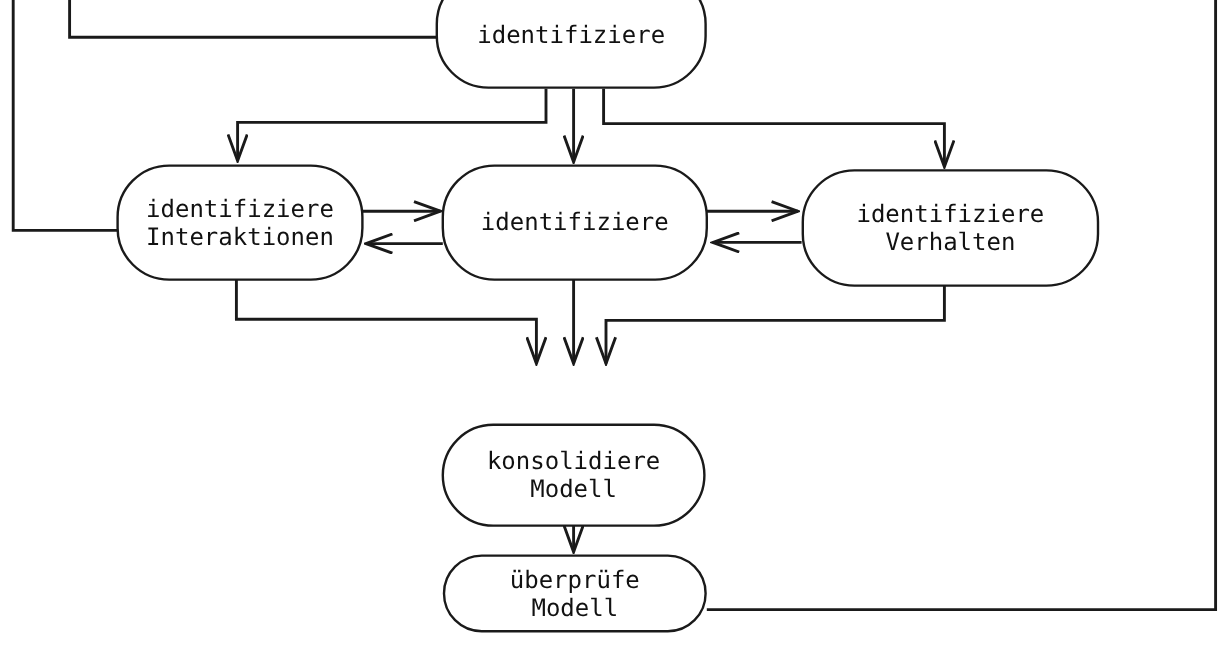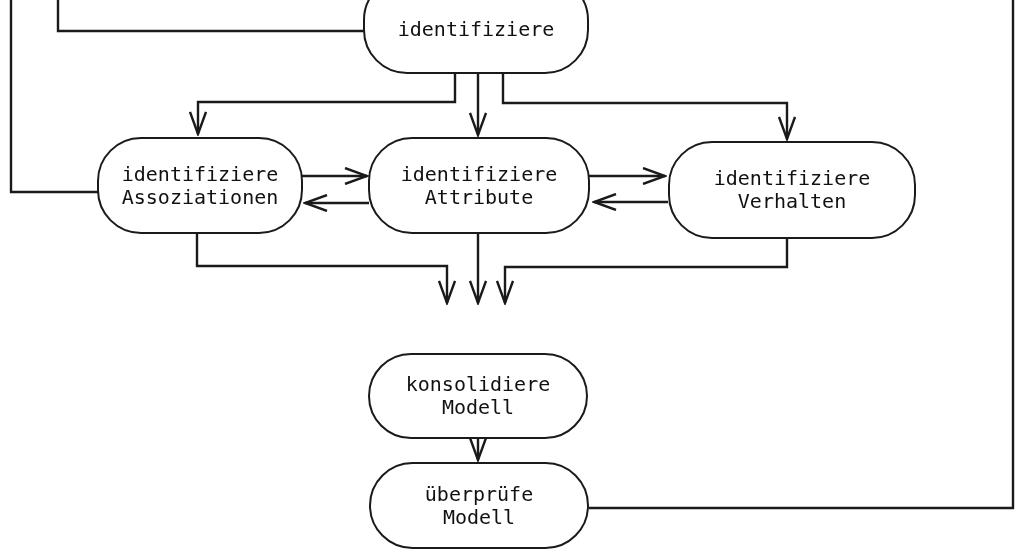--- a/index.html
+++ b/index.html
@@ -18,21 +18,21 @@
     display:flex; flex-direction:column; align-items:center; justify-content:center;
     font-size:20px; line-height:23px; color:#111; text-align:center;
     white-space:nowrap;
   }
   .node span { display:block; }
   #node-interaktionen { left:363px; top:-24px; width:226px; height:98px; padding-top:8px; }
   #node-assoziationen { left:97px;  top:137px; width:206px; height:97px; }
   #node-attribute     { left:368px; top:137px; width:222px; height:97px; }
   #node-verhalten     { left:668px; top:141px; width:248px; height:98px; }
   #node-konsolidiere  { left:368px; top:305px; width:220px; height:86px;margin-top:48px; }
-  #node-ueberpruefe   { left:369px; top:462px; width:220px; height:87px; }
+  #node-ueberpruefe   { left:369px; top:462px; width:220px; height:65px; }
 </style>
 </head>
 <body>
 
 <div id="canvas">
 
   <svg id="wires" viewBox="0 0 1024 557" xmlns="http://www.w3.org/2000/svg">
     <defs>
       <marker id="arrow" markerUnits="userSpaceOnUse" markerWidth="26" markerHeight="18" viewBox="0 0 26 18" refX="24" refY="9" orient="auto">
         <path d="M2,1 L24,9 L2,17" fill="none" stroke="currentColor" stroke-width="2.4"></path>
@@ -67,26 +67,25 @@
 
     <path d="M589,508 H1013 V0"></path>
   </svg>
 
   <div class="node" id="node-interaktionen">
     <span>identifiziere</span>
   </div>
 
   <div class="node" id="node-assoziationen">
     <span>identifiziere</span>
-    <span>Assoziationen</span>
+    <span>Interaktionen</span>
   </div>
 
   <div class="node" id="node-attribute">
     <span>identifiziere</span>
-    <span>Attribute</span>
   </div>
 
   <div class="node" id="node-verhalten">
     <span>identifiziere</span>
     <span>Verhalten</span>
   </div>
 
   <div class="node" id="node-konsolidiere">
     <span>konsolidiere</span>
     <span>Modell</span>

